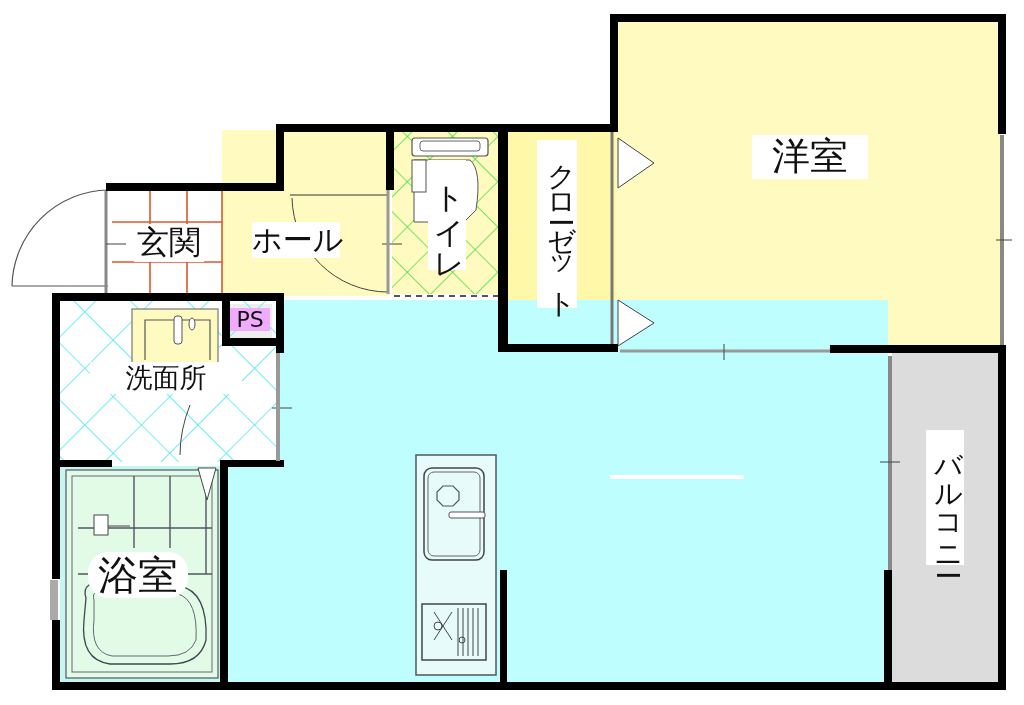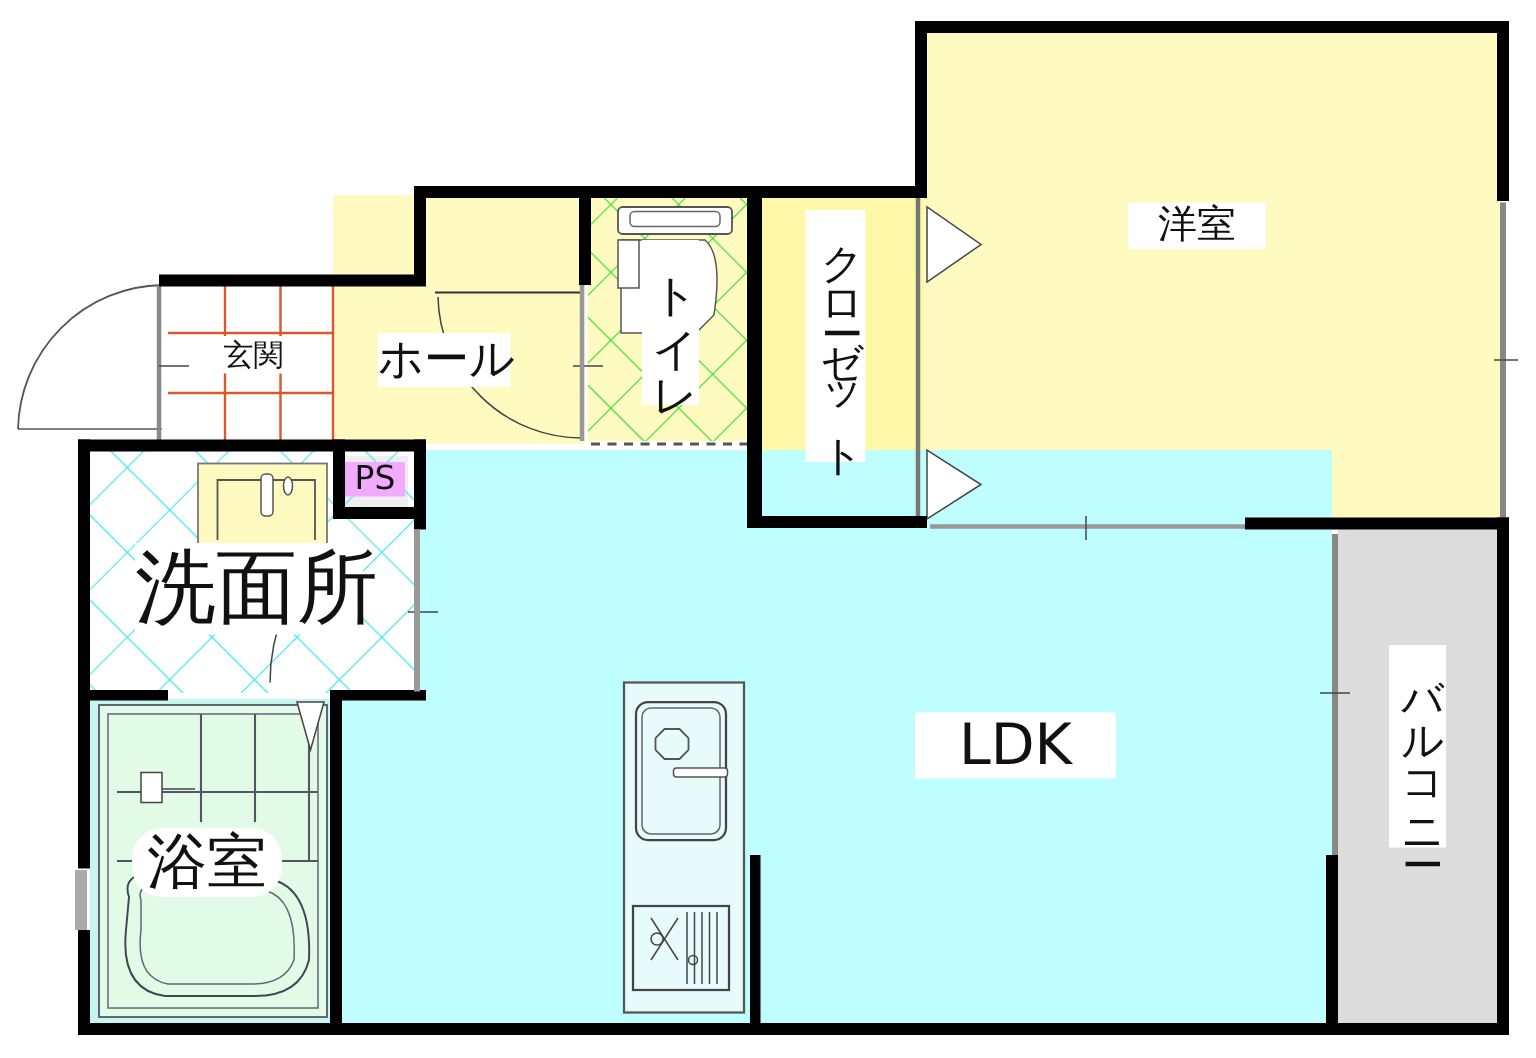--- a/index.html
+++ b/index.html
@@ -143,26 +143,25 @@
 <div class="wall" style="left:276px;top:293px;width:8px;height:60px;"></div>
 <div class="wall" style="left:222px;top:293px;width:8px;height:52px;"></div>
 <div class="wall" style="left:222px;top:338px;width:60px;height:8px;"></div>
 <div class="wall" style="left:52px;top:460px;width:60px;height:7px;"></div>
 <div class="wall" style="left:220px;top:460px;width:64px;height:7px;"></div>
 <div class="wall" style="left:220px;top:460px;width:8px;height:230px;"></div>
 <div class="wall" style="left:884px;top:570px;width:8px;height:120px;"></div>
 <div class="wall" style="left:500px;top:570px;width:7px;height:120px;"></div>
 <div class="thin" style="left:276px;top:353px;width:4px;height:108px;background:#999;"></div>
 
-<div class="label" style="left:752px;top:135px;width:92px;font-size:26px;padding:2px 0;">
+<div class="label" style="left:752px;top:135px;width:116px;font-size:38px;padding:2px 0;">
   <div>洋室</div>
 </div>
 <div class="label" style="left:610px;top:475px;width:134px;font-size:38px;padding:2px 0;">
-  <div>LDK</div>
 </div>
 <div class="vlabel" style="left:537px;top:140px;width:40px;font-size:28px;writing-mode:vertical-rl;padding:4px 0;">クローゼット</div>
 <div class="vlabel" style="left:428px;top:160px;width:38px;font-size:30px;writing-mode:vertical-rl;padding:4px 0;">トイレ</div>
 <div class="vlabel" style="left:926px;top:430px;width:38px;font-size:28px;writing-mode:vertical-rl;padding:4px 0;">バルコニー</div>
 <div class="label" style="left:252px;top:222px;width:88px;font-size:30px;padding:2px 0;">ホール</div>
-<div class="label" style="left:134px;top:224px;width:70px;font-size:20px;padding:2px 0;">玄関</div>
-<div class="label" style="left:90px;top:362px;width:152px;font-size:54px;padding:2px 0;">洗面所</div>
+<div class="label" style="left:134px;top:224px;width:70px;font-size:32px;padding:2px 0;">玄関</div>
+<div class="label" style="left:90px;top:362px;width:152px;font-size:27px;padding:2px 0;">洗面所</div>
 <div class="label" style="left:88px;top:552px;width:100px;font-size:40px;padding:2px 0;border-radius:20px;">浴室</div>
 <div class="label" style="left:230px;top:308px;width:40px;font-size:22px;background:#f0abfc;">PS</div>
 
 </body></html>

